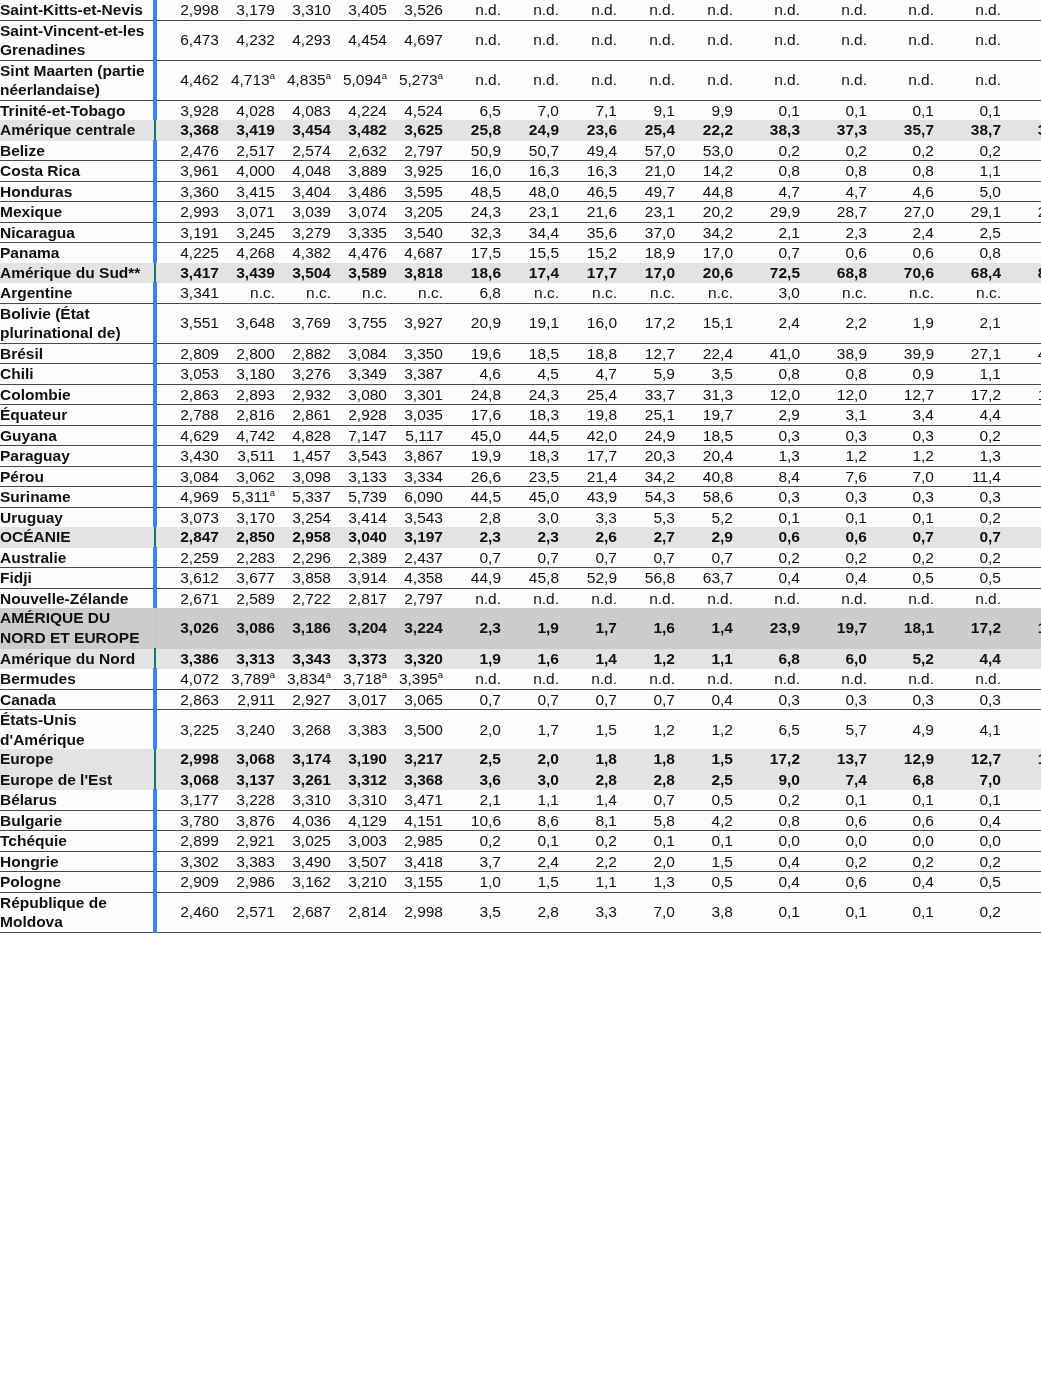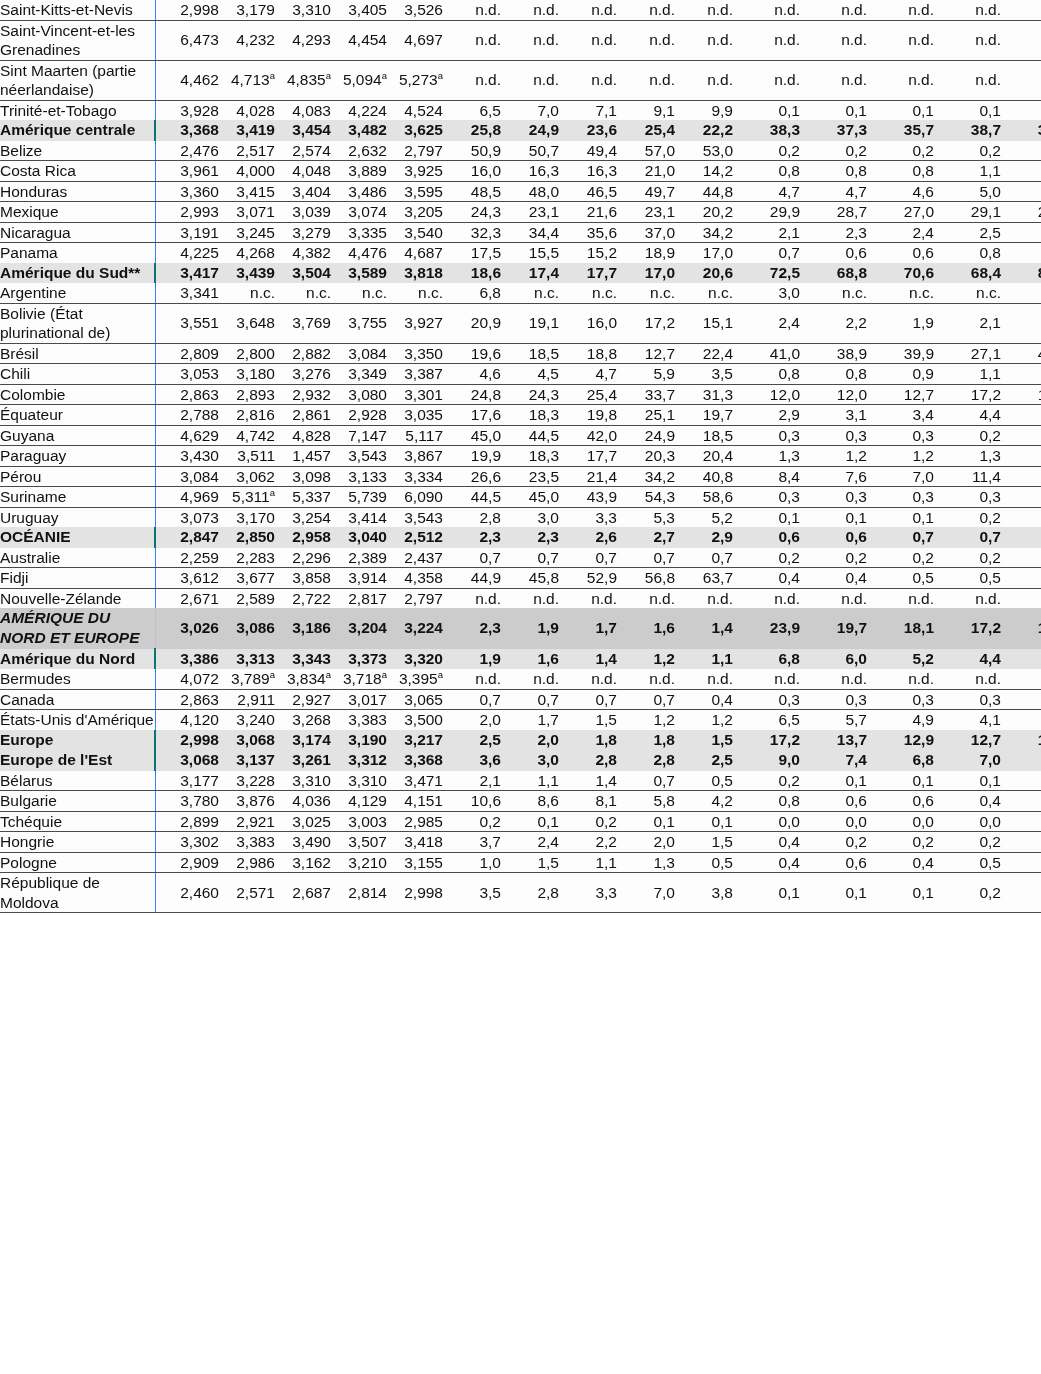--- a/index.html
+++ b/index.html
@@ -24,22 +24,23 @@
   #stats-table td {
     padding: 0;
     vertical-align: middle;
     line-height: 1.26;
   }
   
   .lbl {
     width: 155px;
     padding: 7px 10px 7px 14px;
     text-align: left;
-    border-right: 1px solid #3b82f6;
+    border-right: 4px solid #3b82f6;
     box-sizing: border-box;
+    font-weight: bold;
   }
   
   .num {
     text-align: right;
     padding: 7px 0 7px 0;
     box-sizing: border-box;
     white-space: nowrap;
   }
   
   .g1 { width: 56px; padding-right: 4px; }
@@ -55,21 +56,21 @@
     background: #e3e3e3;
     font-weight: bold;
     border-bottom: 1px solid #e3e3e3;
   }
   tr.region td.lbl { border-right: 2px solid #0f766e; }
   tr.major td {
     background: #cccccc;
     font-weight: bold;
     border-bottom: 1px solid #cccccc;
   }
-  tr.major td.lbl { border-right: 1px solid #c0c0c0; font-style: italic; }
+  tr.major td.lbl { border-right: 1px solid #c0c0c0; }
   tr.nob td { border-bottom: none; }
   sup {
     font-size: 9.5px;
     vertical-align: super;
     line-height: 0;
   }
 </style>
 </head>
 <body>
 
@@ -488,21 +489,21 @@
         <td class="num g3">0,1</td>
         <td class="num g3">0,2</td>
         <td class="num g3 last">0,2</td>
       </tr>
       <tr class="region">
         <td class="lbl">OCÉANIE</td>
         <td class="num g1 first">2,847</td>
         <td class="num g1">2,850</td>
         <td class="num g1">2,958</td>
         <td class="num g1">3,040</td>
-        <td class="num g1">2,512</td>
+        <td class="num g1">3,197</td>
         <td class="num g2">2,3</td>
         <td class="num g2">2,3</td>
         <td class="num g2">2,6</td>
         <td class="num g2">2,7</td>
         <td class="num g2">2,9</td>
         <td class="num g3">0,6</td>
         <td class="num g3">0,6</td>
         <td class="num g3">0,7</td>
         <td class="num g3">0,7</td>
         <td class="num g3 last">0,8</td>
@@ -628,21 +629,21 @@
         <td class="num g2">0,7</td>
         <td class="num g2">0,4</td>
         <td class="num g3">0,3</td>
         <td class="num g3">0,3</td>
         <td class="num g3">0,3</td>
         <td class="num g3">0,3</td>
         <td class="num g3 last">0,2</td>
       </tr>
       <tr class="data-row nob">
         <td class="lbl">États-Unis d'Amérique</td>
-        <td class="num g1 first">4,120</td>
+        <td class="num g1 first">3,225</td>
         <td class="num g1">3,240</td>
         <td class="num g1">3,268</td>
         <td class="num g1">3,383</td>
         <td class="num g1">3,500</td>
         <td class="num g2">2,0</td>
         <td class="num g2">1,7</td>
         <td class="num g2">1,5</td>
         <td class="num g2">1,2</td>
         <td class="num g2">1,2</td>
         <td class="num g3">6,5</td>

